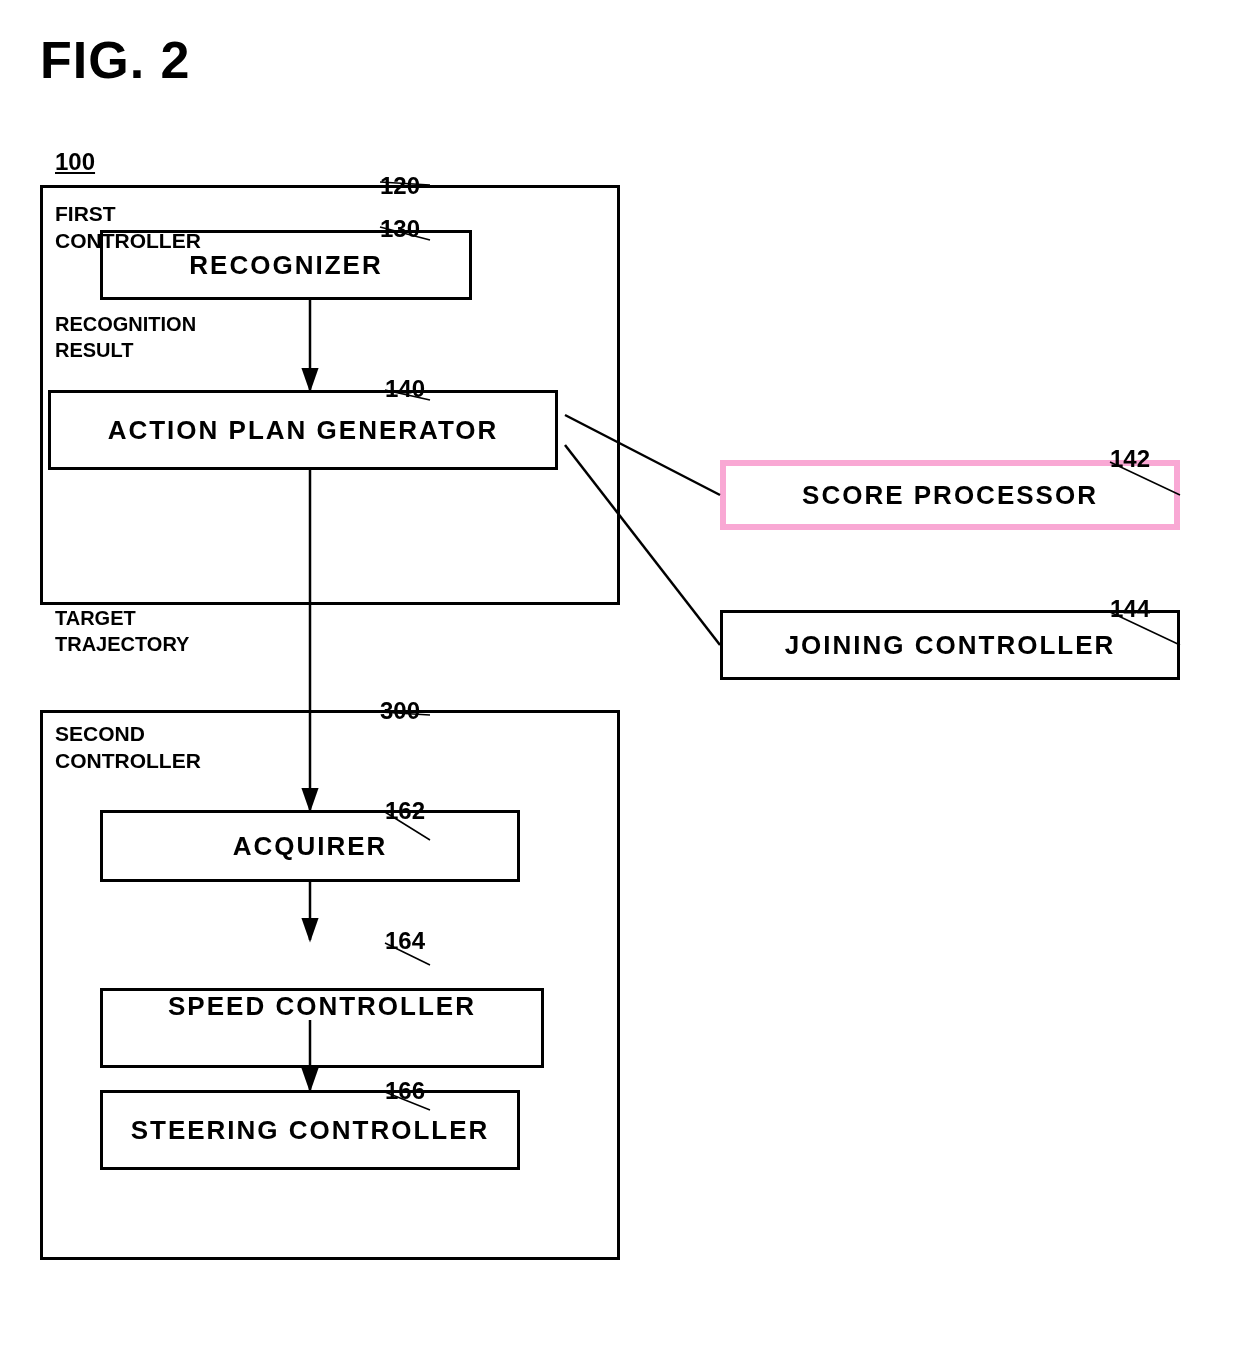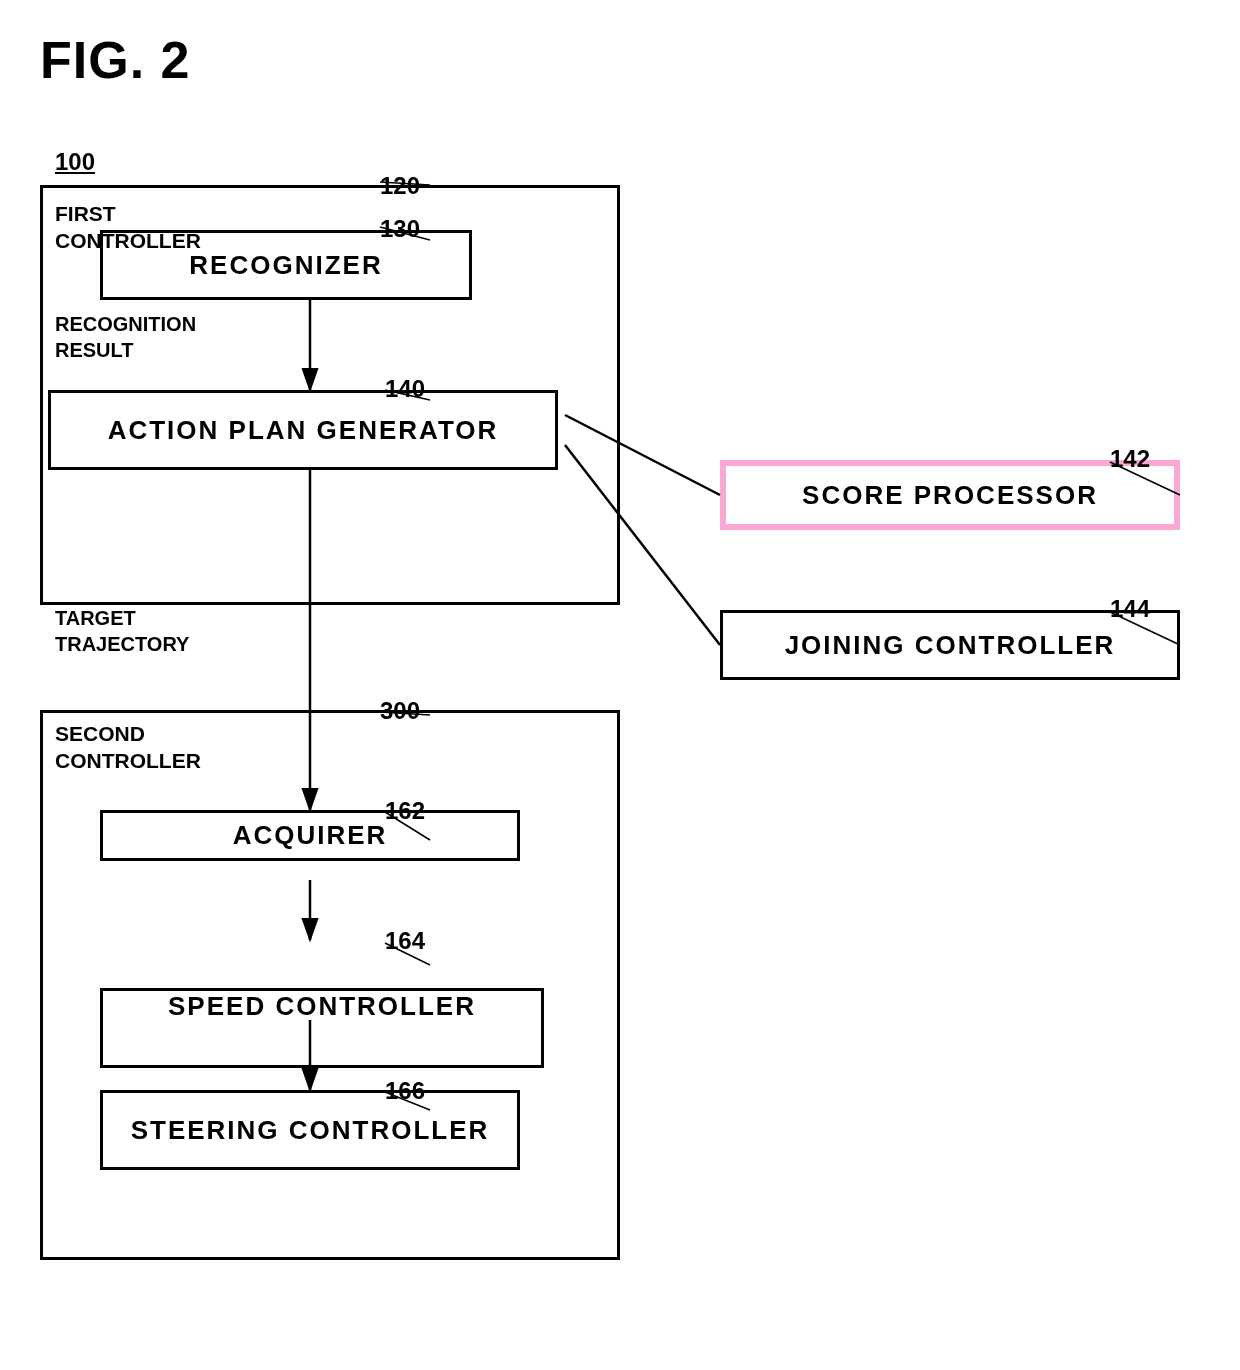--- a/index.html
+++ b/index.html
@@ -66,21 +66,21 @@
       height: 550px;
       border: 3px solid #000;
     }
 
     
     .acquirer-box {
       position: absolute;
       top: 810px;
       left: 100px;
       width: 420px;
-      height: 51px;
+      height: 72px;
       border: 3px solid #000;
       display: flex;
       align-items: center;
       justify-content: center;
     }
 
     
     .speed-controller-box {
       position: absolute;
       top: 988px;

